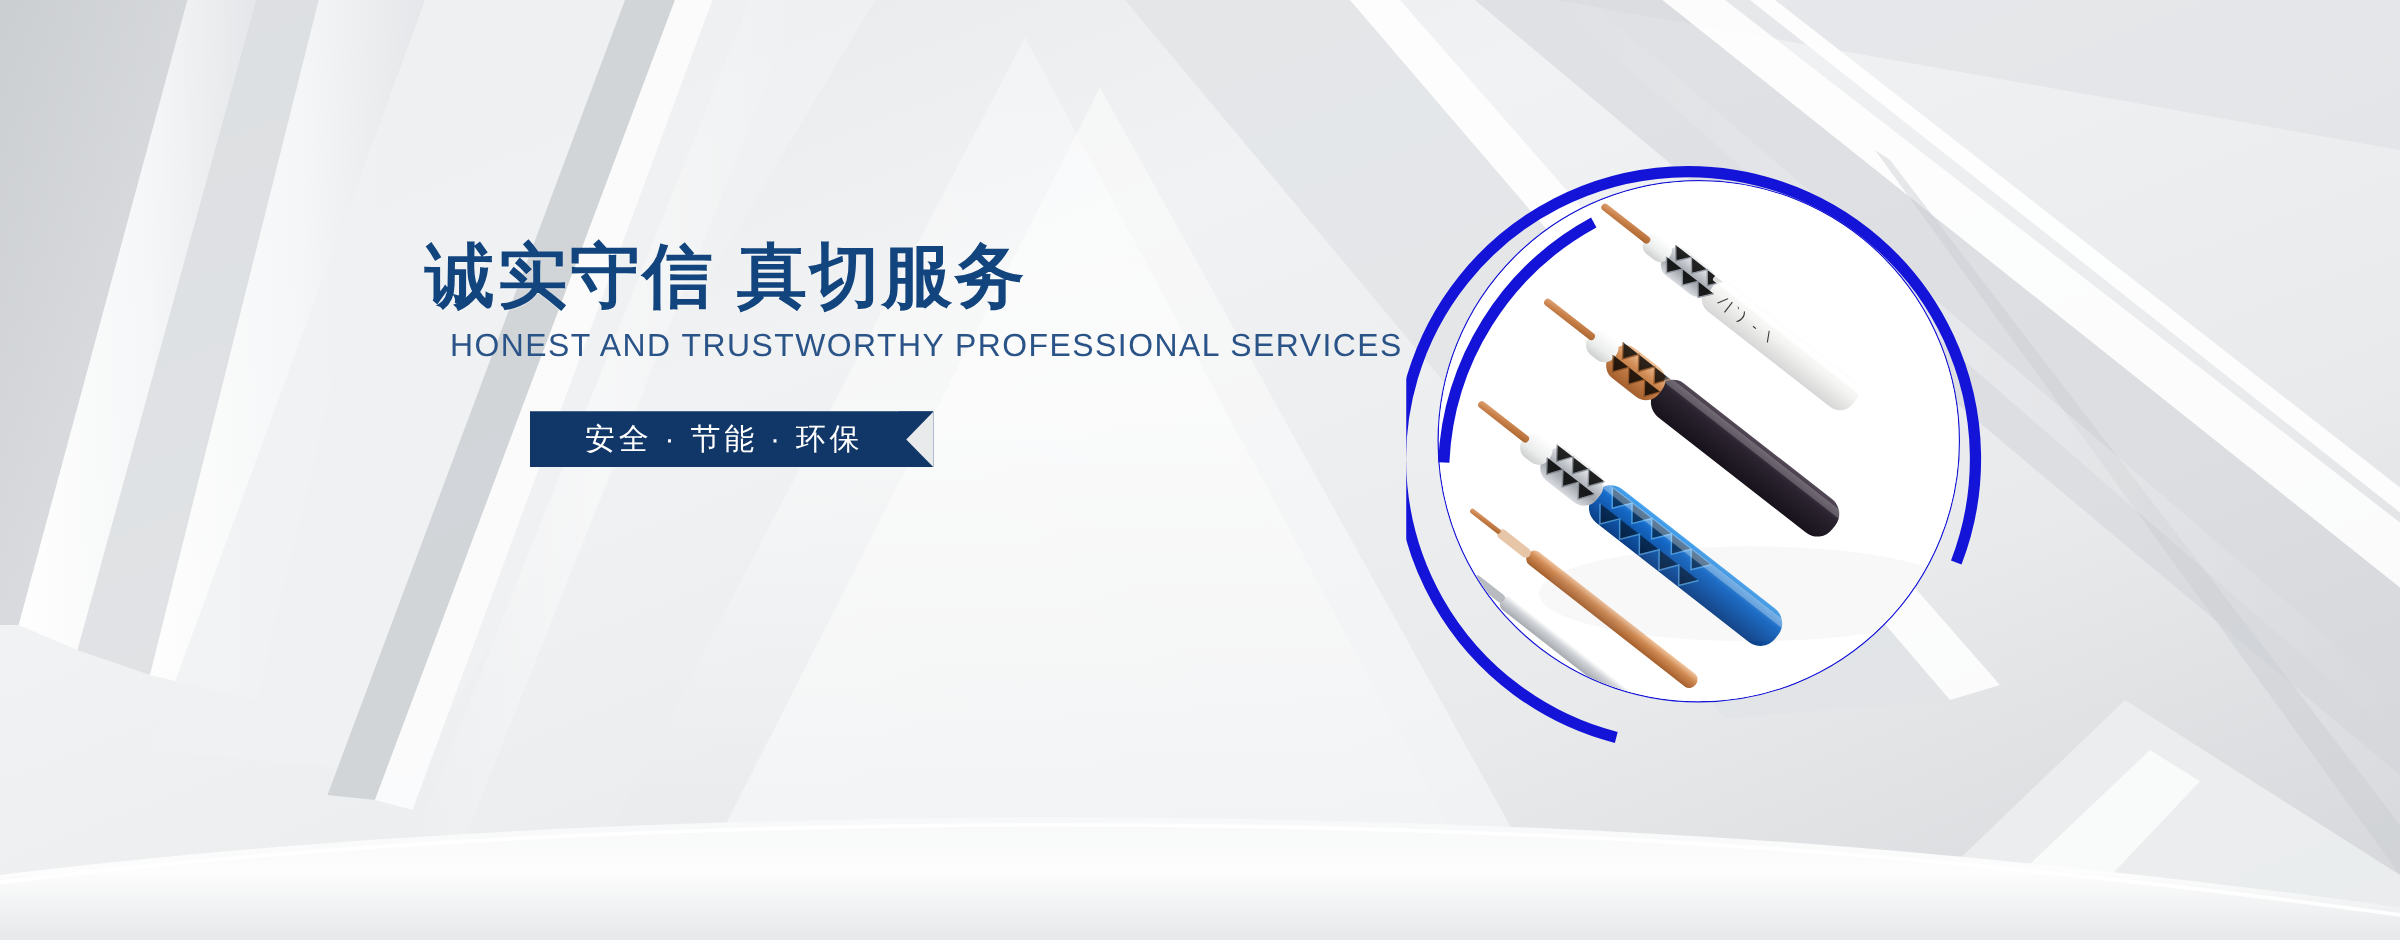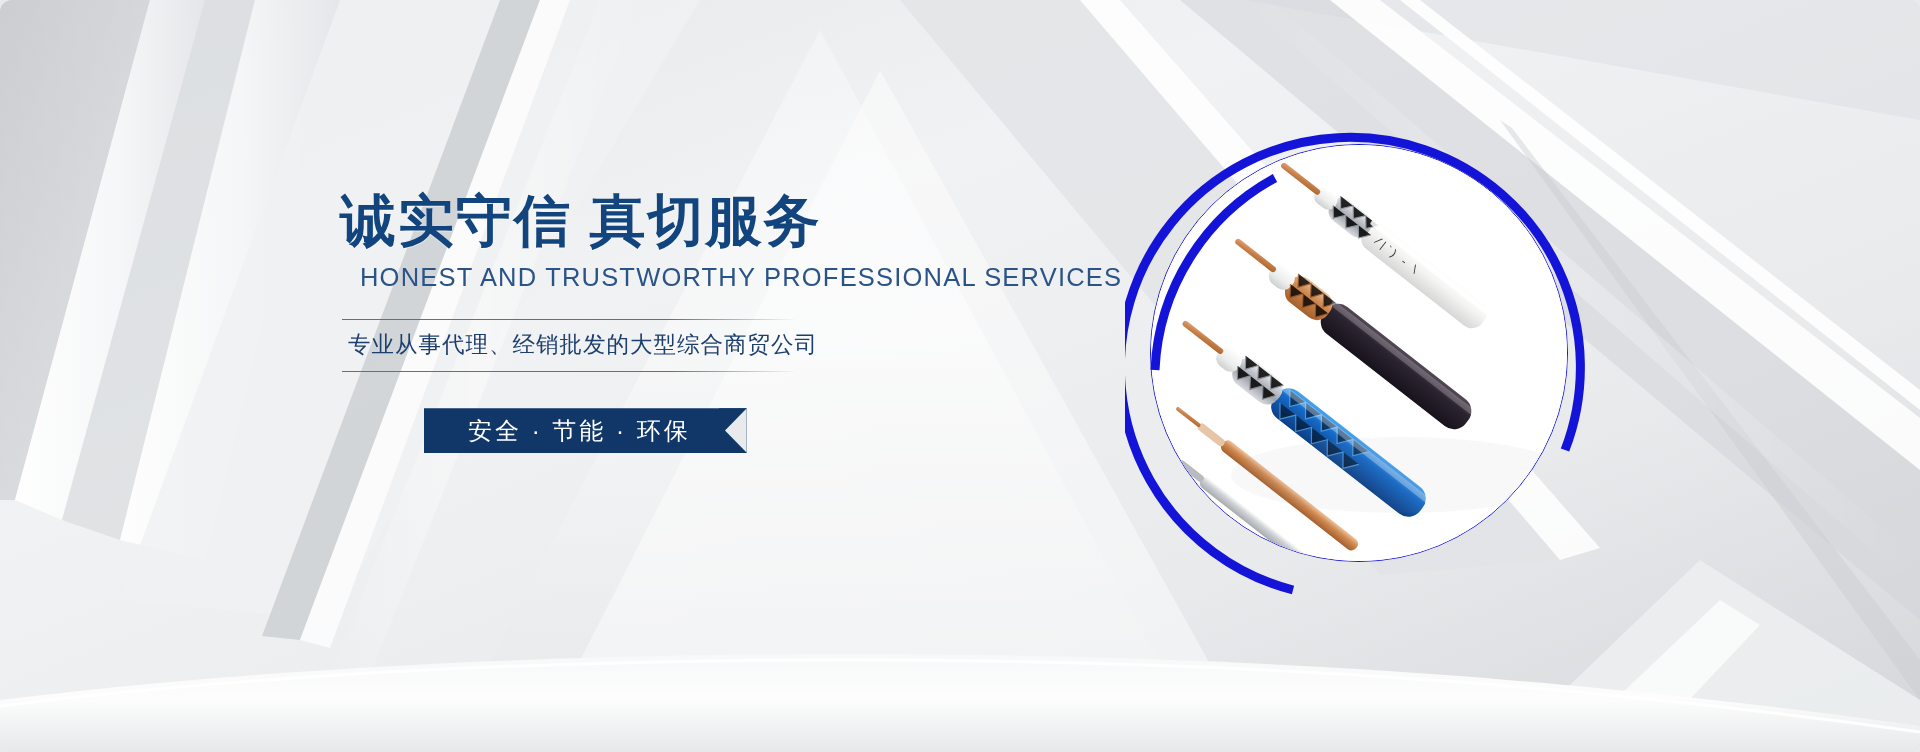--- a/index.html
+++ b/index.html
@@ -4,21 +4,20 @@
 <style>
   html,body{margin:0;padding:0;}
   body{
     width:1920px;height:752px;overflow:hidden;
     font-family:"Liberation Sans","DejaVu Sans",sans-serif;
     background:#e9eaec;
   }
   .banner{
     position:relative;width:1920px;height:752px;overflow:hidden;
     background:linear-gradient(118deg,#e2e4e6 0%,#eceef0 18%,#f4f5f6 42%,#eceded 62%,#dcdee1 82%,#d3d5d8 100%);
-    border-radius:12px;
   }
 
   
   .bg-layer{position:absolute;inset:0;overflow:hidden;}
   .bg-svg{position:absolute;inset:0;width:1920px;height:752px;display:block;}
 
   
   .text-block{
     position:absolute;left:340px;top:188px;width:700px;
   }
@@ -152,25 +151,20 @@
       <polygon points="1240,0 1270,0 1920,560 1920,592" fill="url(#gSoft)" opacity=".35"></polygon>
     </svg>
   </div>
 
   <div class="text-block">
 
     <h1 class="headline">诚实守信 真切服务</h1>
 
     <div class="subhead-en">HONEST AND TRUSTWORTHY PROFESSIONAL SERVICES</div>
 
-    <div class="rule-wrap">
-      <div class="rule"></div>
-      <div class="subhead-cn">专业从事代理、经销批发的大型综合商贸公司</div>
-      <div class="rule"></div>
-    </div>
 
     <div class="ribbon-row">
       <div class="ribbon">
         <span>安全 · 节能 · 环保</span>
         <span class="ribbon-notch">
           <svg width="28" height="45" viewBox="0 0 28 45">
             <polygon points="28,0 28,45 0,45 0,0 28,0" fill="#103767"></polygon>
             <polygon points="28,0 28,45 6,22.5" fill="#e9eaec"></polygon>
           </svg>
         </span>

